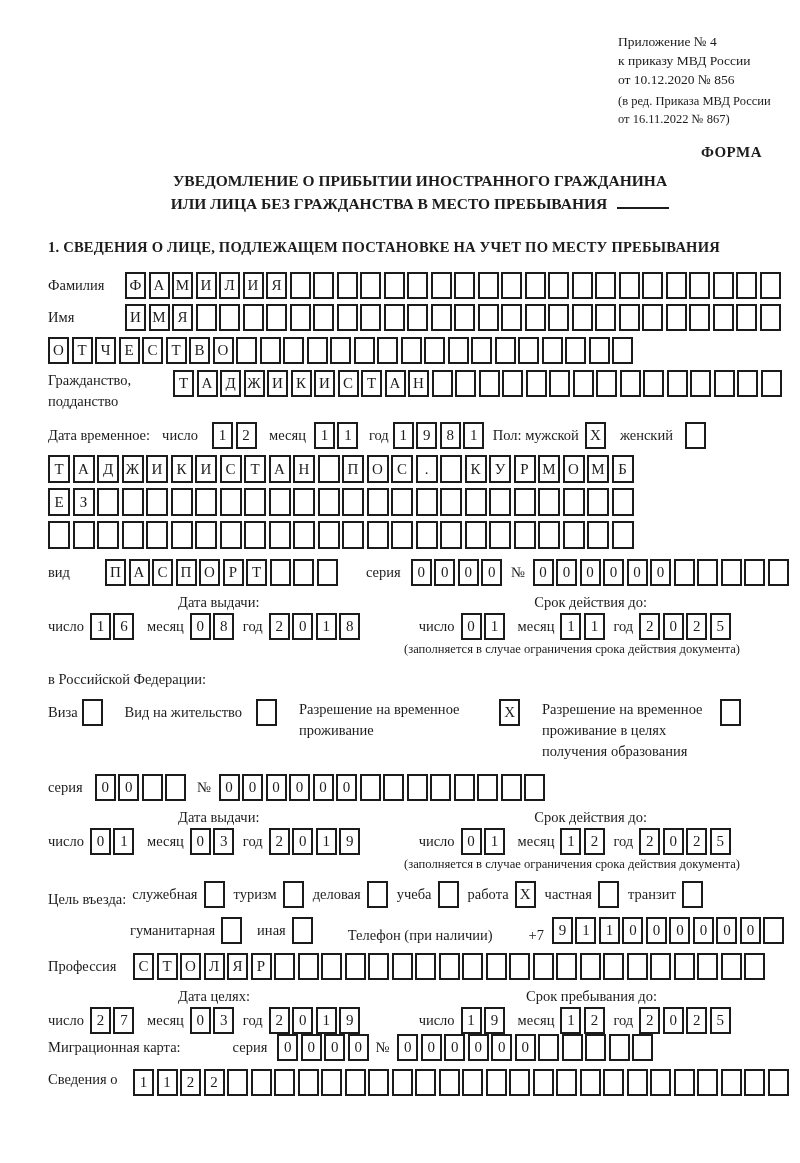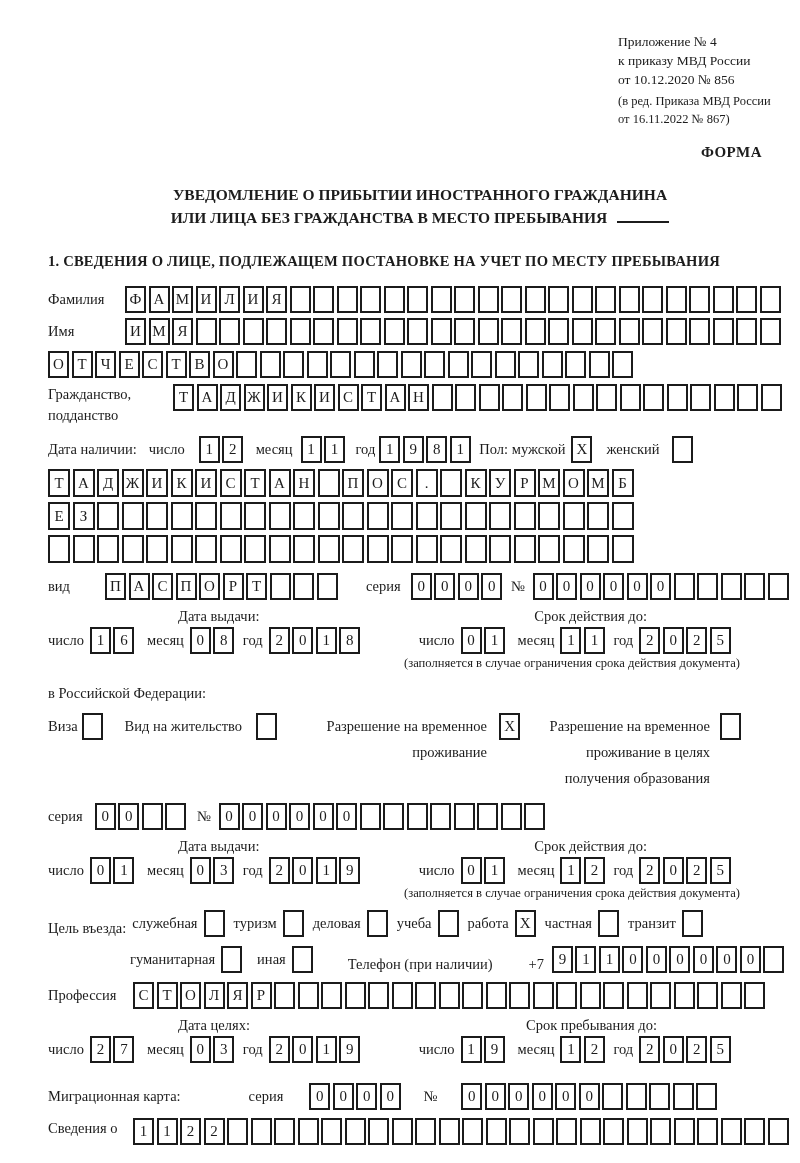--- a/index.html
+++ b/index.html
@@ -6,21 +6,21 @@
   body{width:800px;height:1163px;overflow:hidden;color:#1c1c1c;
        font-family:"Liberation Serif","DejaVu Serif",serif;}
   .page{position:relative;padding:32px 8px 0 48px;font-size:14.5px;}
 
   
   .hdr{margin-left:570px;width:185px;font-size:13.5px;line-height:19px;}
   .hdr .sub{font-size:12.5px;line-height:18px;margin-top:3px;}
   .forma{font-weight:bold;font-size:15px;text-align:right;margin:16px 30px 0 0;letter-spacing:.5px;}
 
   
-  .title{font-weight:bold;font-size:15.5px;text-align:center;line-height:23px;margin-top:22px;}
+  .title{font-weight:bold;font-size:15.5px;text-align:center;line-height:23px;margin-top:8px;}
   .blank-underline{display:inline-block;width:52px;border-bottom:2px solid #1c1c1c;height:12px;margin-left:10px;}
   .sec-head{font-weight:bold;font-size:14.6px;margin-top:24px;letter-spacing:.2px;}
 
   
   .boxes{display:flex;flex-wrap:nowrap;}
   .cbox{box-sizing:border-box;display:inline-block;flex:0 0 auto;width:21px;height:27px;
         border:2px solid #1b1b1b;margin-right:2.5px;text-align:center;line-height:23px;
         font-size:15px;background:#fff;}
   .boxes.big .cbox{width:22px;height:28px;line-height:24px;}
   .checkbox{box-sizing:border-box;display:inline-block;width:21px;height:27px;border:2px solid #1b1b1b;
@@ -39,21 +39,21 @@
 
   .center-bold{font-weight:bold;text-align:center;margin-top:8px;font-size:14.5px;}
 
   
   .date-titles{display:flex;margin-top:8px;font-size:14.5px;}
   .date-row{display:flex;align-items:center;margin-top:2px;}
   .date-row .dlabel{margin-right:6px;}
   .note{font-size:12.6px;text-align:right;margin:2px 52px 0 0;}
 
   .opt-row{display:flex;align-items:flex-start;margin-top:8px;}
-  .opt-label-c{text-align:right;line-height:26px;}
+  .opt-label-c{text-align:left;line-height:21px;}
   .purpose-row{display:flex;align-items:flex-end;margin-top:9px;}
   .purpose-row .p-item{display:flex;align-items:center;margin-right:9px;}
   .purpose-row .p-item span.t{margin-right:6px;}
 </style>
 </head>
 <body>
 
 <div class="page">
 
   <div class="hdr">
@@ -203,21 +203,21 @@
         <span class="cbox"></span>
         <span class="cbox"></span>
         <span class="cbox"></span>
         <span class="cbox"></span>
         <span class="cbox"></span>
         <span class="cbox"></span>
       </span>
   </div>
 
   <div class="frow mt">
-    <span style="margin-right:12px;">Дата наличии:</span>
+    <span style="margin-right:12px;">Дата временное:</span>
     <span class="dlabel" style="margin-right:14px;">число</span>
     <span class="boxes">
         <span class="cbox">1</span>
         <span class="cbox">2</span>
       </span>
     <span class="dlabel" style="margin:0 8px 0 10px;">месяц</span>
     <span class="boxes">
         <span class="cbox">1</span>
         <span class="cbox">1</span>
       </span>
@@ -604,21 +604,21 @@
       </span>
     <span class="dlabel" style="margin-left:6px;">год</span>
     <span class="boxes">
         <span class="cbox">2</span>
         <span class="cbox">0</span>
         <span class="cbox">2</span>
         <span class="cbox">5</span>
       </span>
   </div>
 
-  <div class="frow" style="margin-top:20px;gap:16px;">
+  <div class="frow" style="margin-top:0;">
     <span style="margin-right:52px;">Миграционная карта:</span>
     <span style="margin-right:10px;">серия</span>
     <span class="boxes">
         <span class="cbox">0</span>
         <span class="cbox">0</span>
         <span class="cbox">0</span>
         <span class="cbox">0</span>
       </span>
     <span style="margin:0 8px 0 4px;">№</span>
     <span class="boxes">

